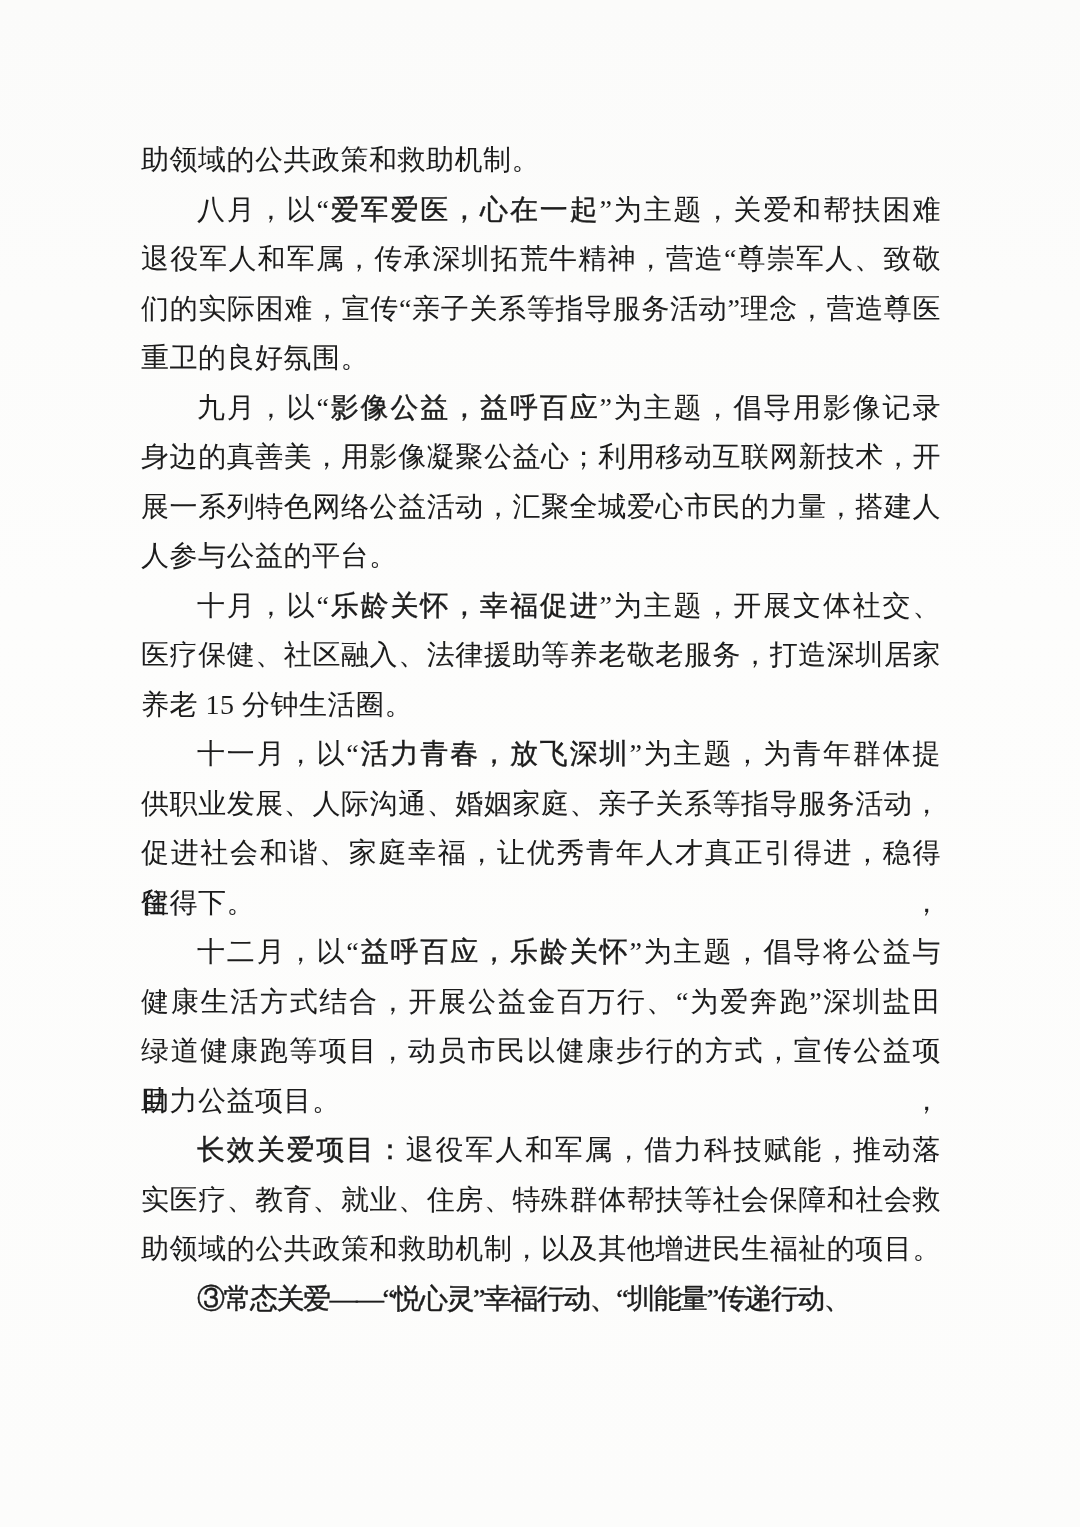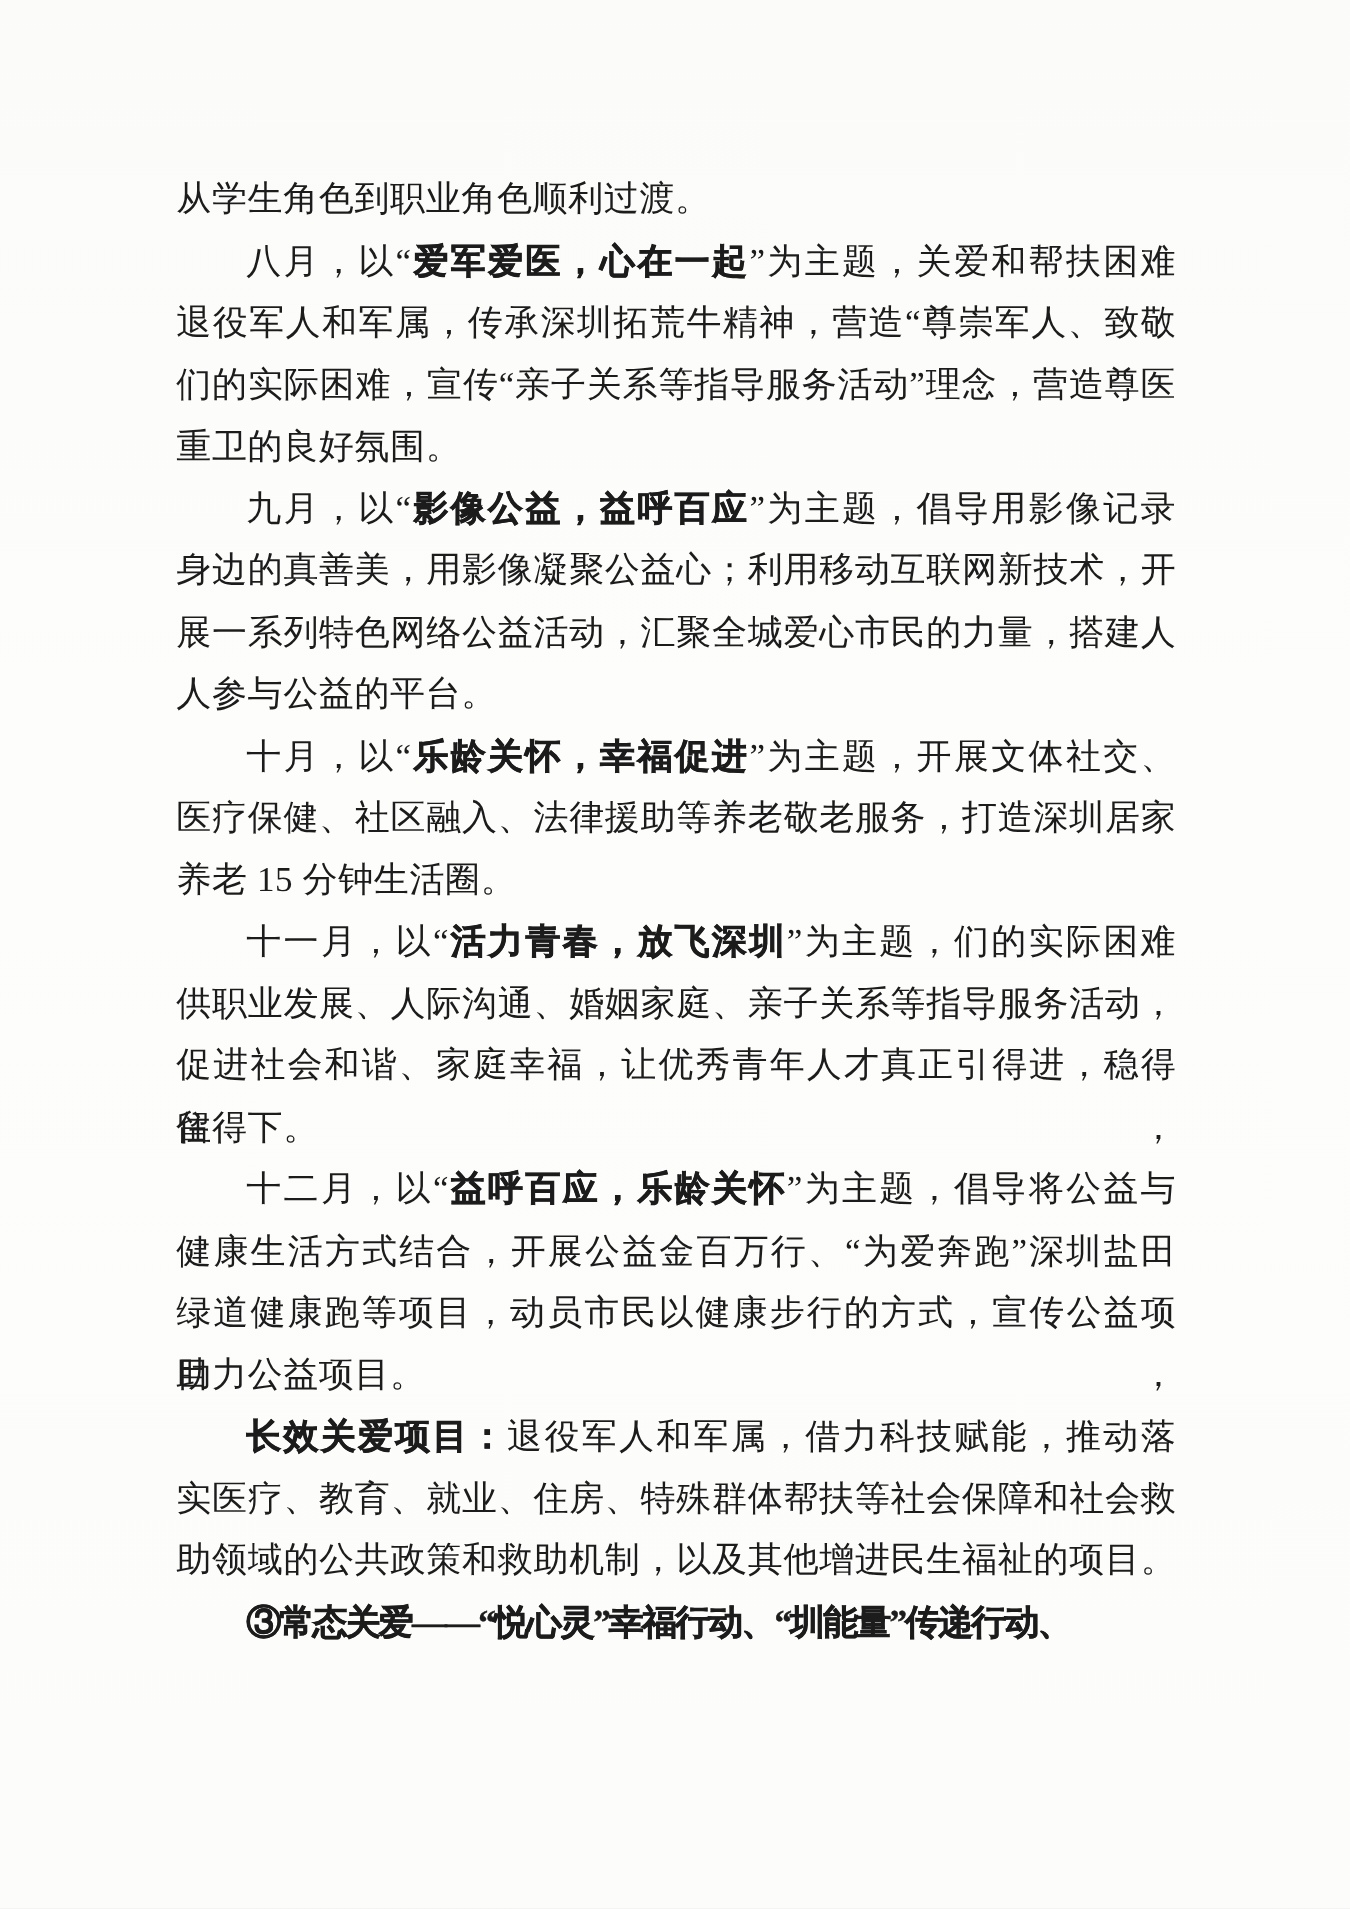--- a/index.html
+++ b/index.html
@@ -29,53 +29,53 @@
   }
   .line.justify {
     text-align: justify;
     text-align-last: justify;
     -moz-text-align-last: justify;
   }
   .line.short { text-align: left; }
   .line.indent { text-indent: 2em; }
   .line.tight { letter-spacing: -1.5px; white-space: nowrap; }
   .seg.bold {
-    font-weight: 700;
+    font-weight: 400;
     margin-top: 41px;
     -webkit-text-stroke: 0.4px #1c1c1c;
   }
   .page-footer {
     position: absolute;
     left: 0;
     right: 0;
     top: 1408px;
     text-align: center;
     font-size: 21px;
     line-height: 30px;
     color: #2a2a2a;
   }
 </style>
 </head>
 <body>
 
 <div class="page">
   <main class="text-body">
-      <div class="line short"><span class="seg">从学生角色到职业角色顺利过渡。</span></div>
+      <div class="line short"><span class="seg">助领域的公共政策和救助机制。</span></div>
       <div class="line justify indent"><span class="seg">八月，以“</span><span class="seg bold">爱军爱医，心在一起</span><span class="seg">”为主题，关爱和帮扶困难</span></div>
       <div class="line justify"><span class="seg">退役军人和军属，传承深圳拓荒牛精神，营造“尊崇军人、致敬</span></div>
       <div class="line justify"><span class="seg">们的实际困难，宣传“亲子关系等指导服务活动”理念，营造尊医</span></div>
       <div class="line short"><span class="seg">重卫的良好氛围。</span></div>
       <div class="line justify indent"><span class="seg">九月，以“</span><span class="seg bold">影像公益，益呼百应</span><span class="seg">”为主题，倡导用影像记录</span></div>
       <div class="line justify"><span class="seg">身边的真善美，用影像凝聚公益心；利用移动互联网新技术，开</span></div>
       <div class="line justify"><span class="seg">展一系列特色网络公益活动，汇聚全城爱心市民的力量，搭建人</span></div>
       <div class="line short"><span class="seg">人参与公益的平台。</span></div>
       <div class="line justify indent"><span class="seg">十月，以“</span><span class="seg bold">乐龄关怀，幸福促进</span><span class="seg">”为主题，开展文体社交、</span></div>
       <div class="line justify"><span class="seg">医疗保健、社区融入、法律援助等养老敬老服务，打造深圳居家</span></div>
       <div class="line short"><span class="seg">养老 15 分钟生活圈。</span></div>
-      <div class="line justify indent"><span class="seg">十一月，以“</span><span class="seg bold">活力青春，放飞深圳</span><span class="seg">”为主题，们的实际困难</span></div>
+      <div class="line justify indent"><span class="seg">十一月，以“</span><span class="seg bold">活力青春，放飞深圳</span><span class="seg">”为主题，为青年群体提</span></div>
       <div class="line justify"><span class="seg">供职业发展、人际沟通、婚姻家庭、亲子关系等指导服务活动，</span></div>
       <div class="line justify"><span class="seg">促进社会和谐、家庭幸福，让优秀青年人才真正引得进，稳得住，</span></div>
       <div class="line short"><span class="seg">留得下。</span></div>
       <div class="line justify indent"><span class="seg">十二月，以“</span><span class="seg bold">益呼百应，乐龄关怀</span><span class="seg">”为主题，倡导将公益与</span></div>
       <div class="line justify"><span class="seg">健康生活方式结合，开展公益金百万行、“为爱奔跑”深圳盐田</span></div>
       <div class="line justify"><span class="seg">绿道健康跑等项目，动员市民以健康步行的方式，宣传公益项目，</span></div>
       <div class="line short"><span class="seg">助力公益项目。</span></div>
       <div class="line justify indent"><span class="seg bold">长效关爱项目：</span><span class="seg">退役军人和军属，借力科技赋能，推动落</span></div>
       <div class="line justify"><span class="seg">实医疗、教育、就业、住房、特殊群体帮扶等社会保障和社会救</span></div>
       <div class="line justify"><span class="seg">助领域的公共政策和救助机制，以及其他增进民生福祉的项目。</span></div>

